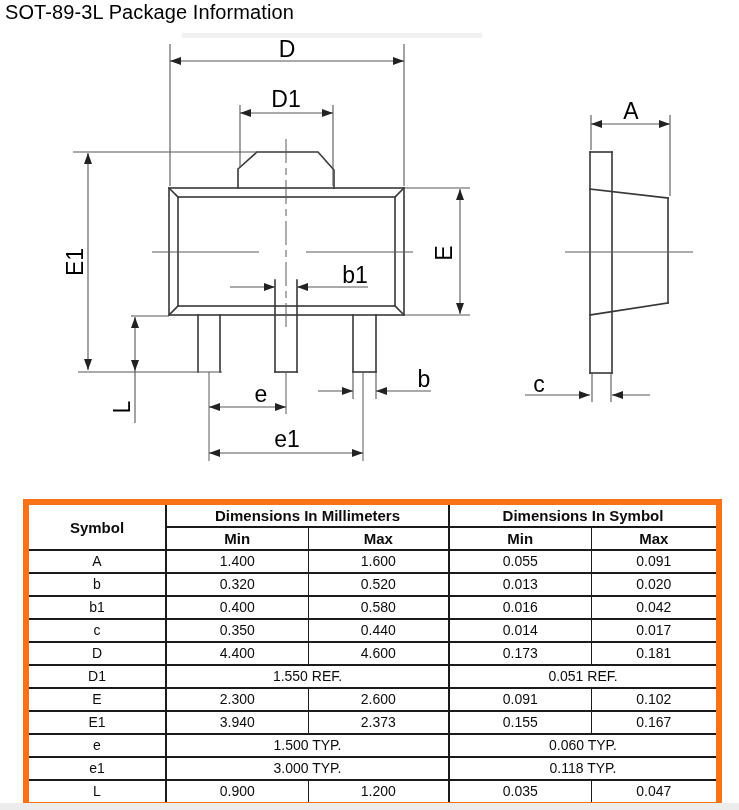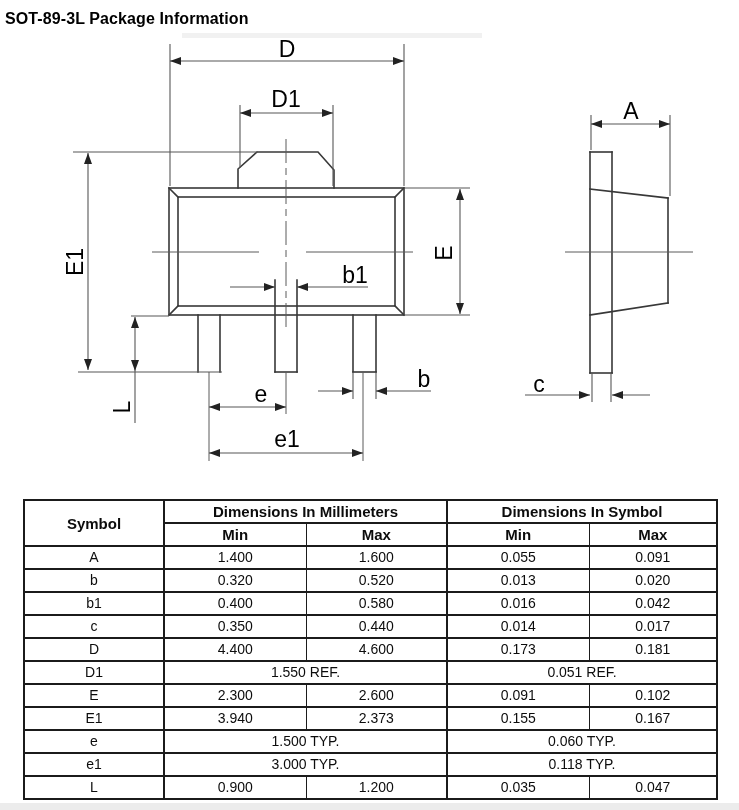--- a/index.html
+++ b/index.html
@@ -5,22 +5,22 @@
   html,body{margin:0;padding:0;}
   body{
     width:739px;height:810px;
     background:#ffffff;
     font-family:"Liberation Sans", sans-serif;
     position:relative;
     overflow:hidden;
     color:#111;
   }
   .page-title{
-    position:absolute;left:5px;top:10px;
-    font-size:16px;font-weight:bold;color:#000;
+    position:absolute;left:5px;top:1px;
+    font-size:20px;font-weight:normal;color:#000;
     letter-spacing:0.1px;
   }
   .scan-band-top{
     position:absolute;left:182px;top:33px;width:300px;height:5px;
     background:#f1f1f1;
   }
   .scan-band-bottom{
     position:absolute;left:0;top:803px;width:739px;height:7px;
     background:#ececec;
   }
@@ -36,21 +36,21 @@
     background:#fff;
   }
   table.dims th, table.dims td{
     border:2px solid #1b1b1b;
     text-align:center;vertical-align:middle;
     padding:0;height:21px;line-height:21px;
     font-size:14px;color:#0c0c0c;
     overflow:hidden;white-space:nowrap;
   }
   table.dims th{font-size:15px;font-weight:bold;}
-  table.dims{border:1px solid #f97316;padding-left:40px;}
+  table.dims{border:6px solid #f97316;padding-left:40px;}
   table.dims .thin-r{border-right-width:1px;margin-top:28px;}
   table.dims .thin-l{border-left-width:1px;}
 </style>
 </head>
 <body>
 
 <div class="page-title">SOT-89-3L Package Information</div>
 <div class="scan-band-top"></div>
 
 <svg class="drawing" width="739" height="480" viewBox="0 0 739 480">

